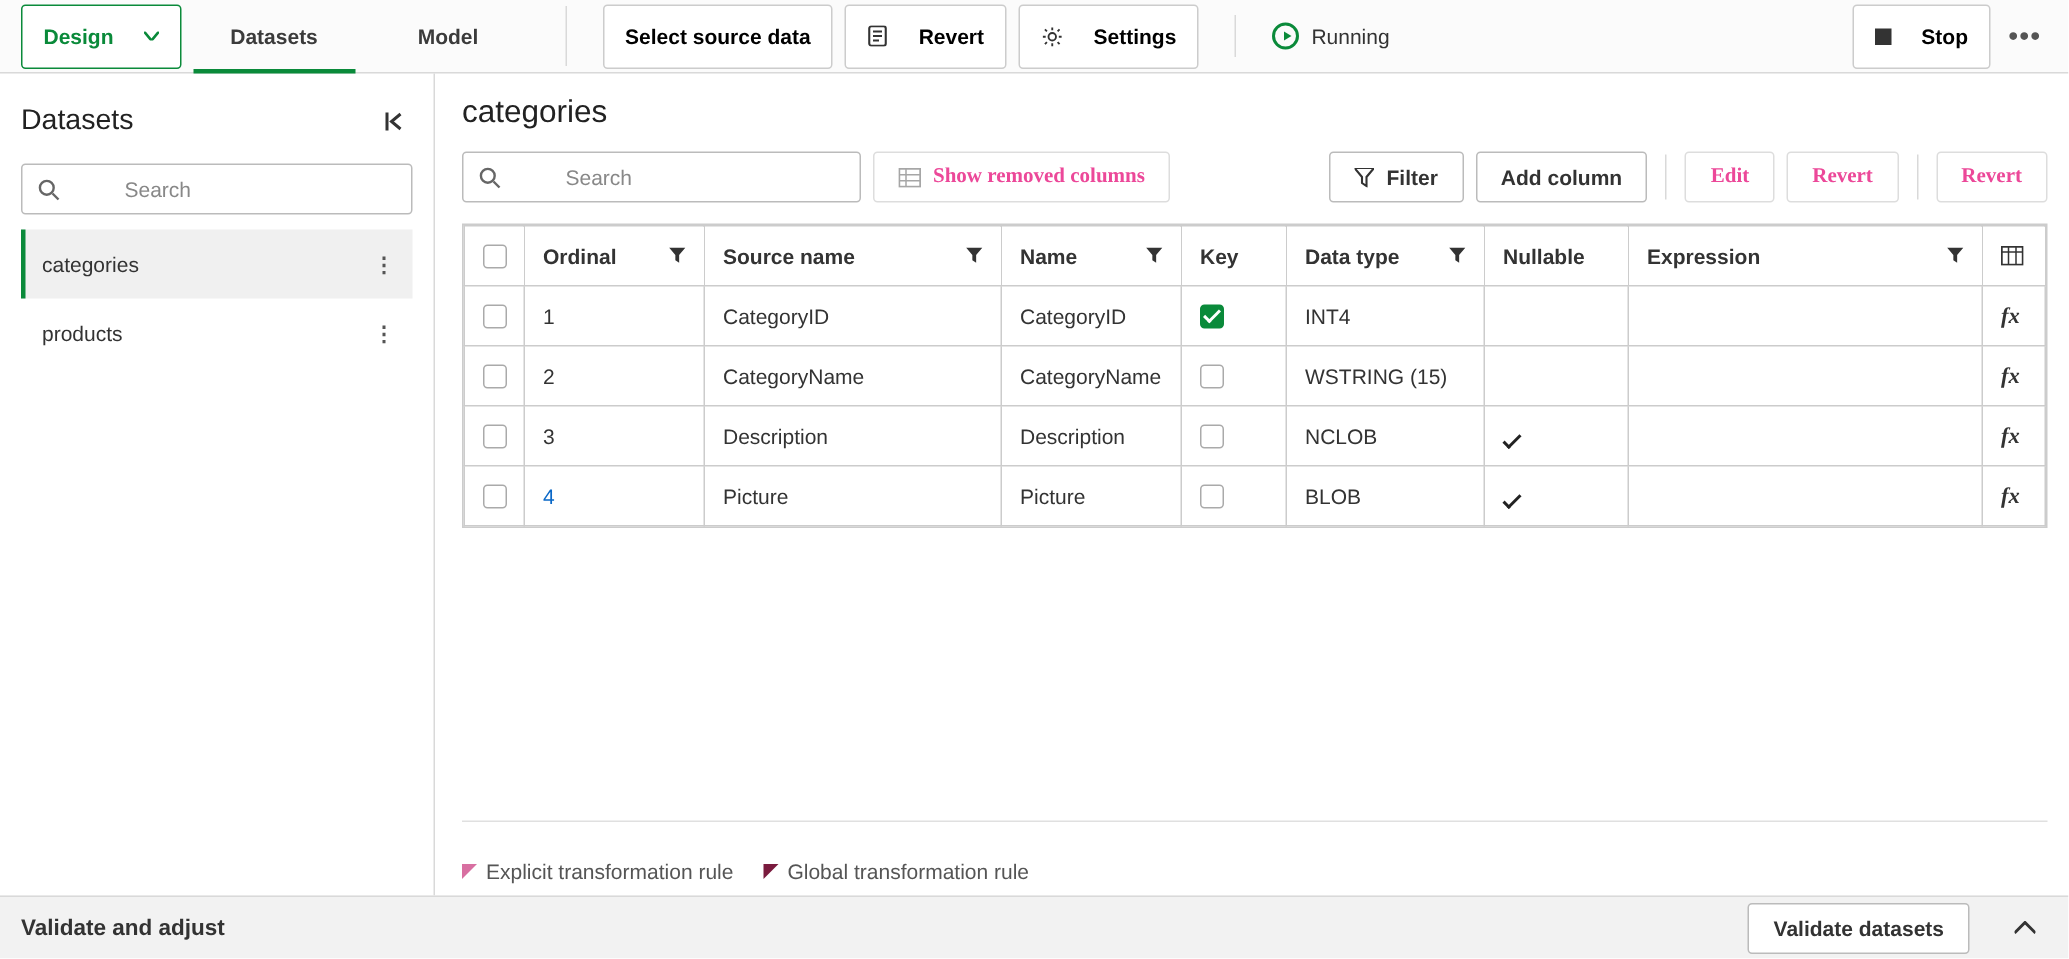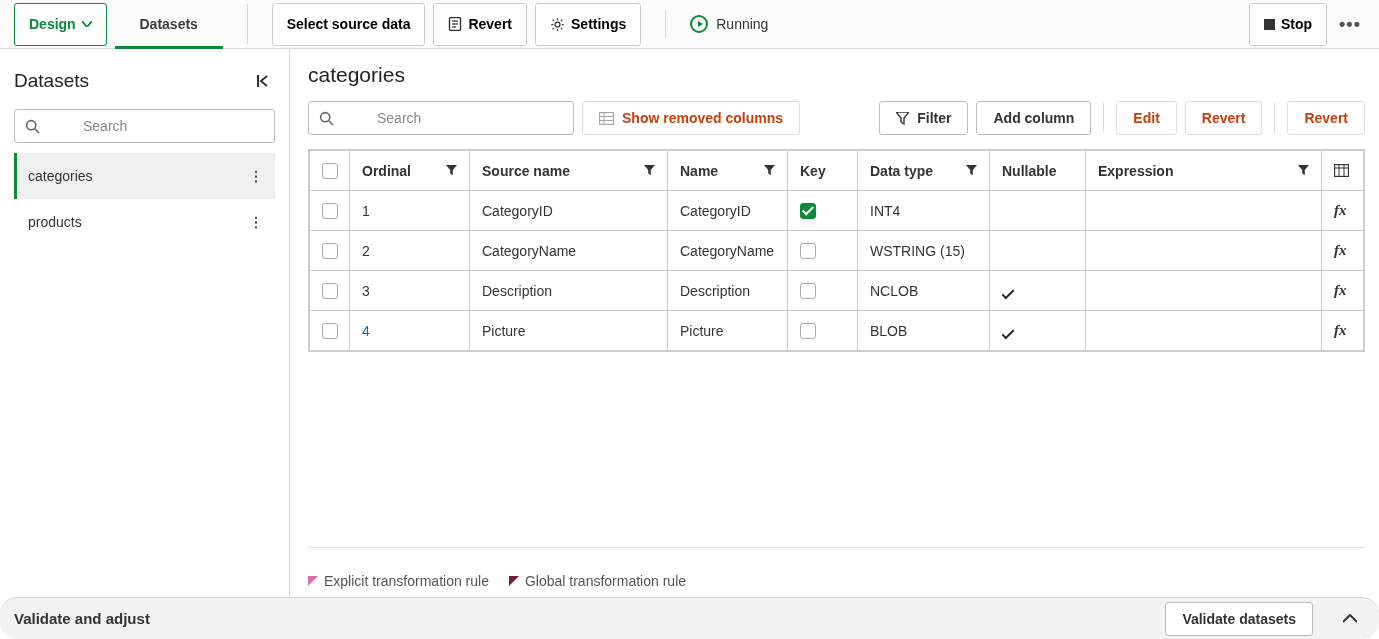--- a/index.html
+++ b/index.html
@@ -20,21 +20,21 @@
     align-items: center;
     height: 49px;
     border-bottom: 1px solid #d9d9d9;
     padding: 0 14px;
     gap: 8px;
     background: #fbfbfb;
   }
   .chip {
     display: inline-flex;
     align-items: center;
-    gap: 6px;
+    gap: 20px;
     height: 43px;
     padding: 0 14px;
     border: 1px solid #ccc;
     border-radius: 3px;
     background: #fff;
     font-size: 14px;
     cursor: pointer;
     white-space: nowrap;
     font-weight: 600;
   }
@@ -201,21 +201,21 @@
     padding: 0 16px;
     border: 1px solid #bbb;
     background: #fff;
     border-radius: 3px;
     font-size: 14px;
     color: #333;
     cursor: pointer;
     white-space: nowrap;
     font-weight: 600;
   }
-  .btn.disabled { color: #c2410c; cursor: default; border-color: #ddd; }
+  .btn.disabled { color: #ec4899; cursor: default; border-color: #ddd; font-family: Liberation Serif, serif; }
   .btn.ghost { border-color: #bbb; }
   .vsep { width:1px;height:30px;background:#d9d9d9;margin:0 4px; }
   
   .tablewrap {
     margin-top: 14px;
     border: 1px solid #ccc;
   }
   table { border-collapse: collapse; width: 100%; table-layout: fixed; }
   th, td {
     border: 1px solid #ccc;
@@ -279,39 +279,39 @@
   .tri-maroon {
     width:0;height:0;border-top:10px solid #7a1b3e;border-right:10px solid transparent;
   }
   
   .footer {
     height: 42px;
     border-top: 1px solid #d9d9d9;
     background: #f2f2f2;
     display:flex;align-items:center;justify-content:space-between;
     padding: 0 14px;
-    border-radius: 17px;
   }
   .footer-title { font-weight:700; font-size:15px; }
   .footer-right { display:flex;align-items:center;gap:22px; }
   svg { display:block; }
 </style>
 </head>
 <body>
 
 <div class="topbar">
   <button class="chip design">
     <span>Design</span>
     <span>
       <svg width="10" height="6" viewBox="0 0 10 6">
           <path d="M0 0 L5 6 L10 0" fill="none" stroke="#0a8a3a" stroke-width="1.8"></path>
         </svg>
     </span>
   </button>
   <button class="maintab active">Datasets</button>
+  <button class="maintab">Model</button>
 
   <span class="divider"></span>
 
   <button class="chip">Select source data</button>
   <button class="chip">
     <span>
       <svg width="14" height="14" viewBox="0 0 14 14">
           <rect x="1.5" y="0.5" width="11" height="13" rx="1.5" fill="none" stroke="#333" stroke-width="1.4"></rect>
           <line x1="4" y1="4" x2="10" y2="4" stroke="#333" stroke-width="1.2"></line>
           <line x1="4" y1="7" x2="10" y2="7" stroke="#333" stroke-width="1.2"></line>

